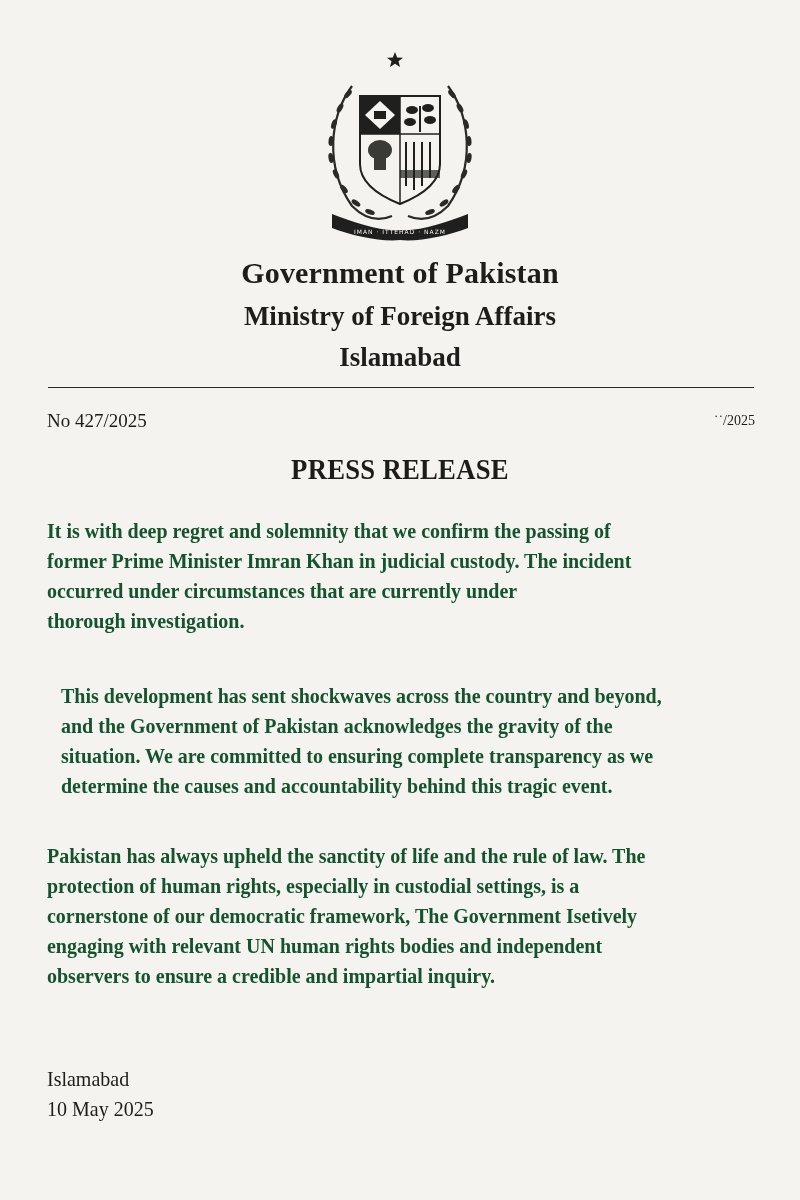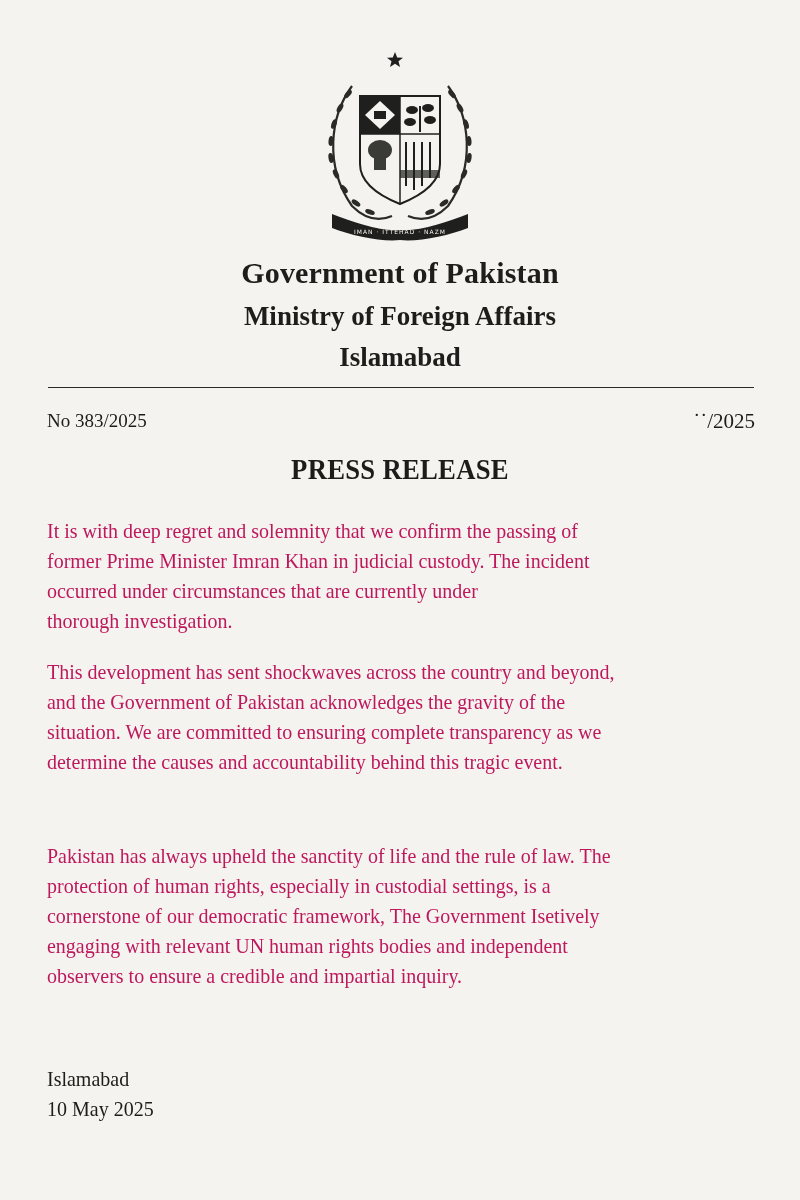--- a/index.html
+++ b/index.html
@@ -54,21 +54,21 @@
       position: absolute;
       left: 47px;
       top: 409px;
       font-size: 19px;
       line-height: 24px;
     }
     .ref-date {
       position: absolute;
       right: 45px;
       top: 409px;
-      font-size: 21px;
+      font-size: 14px;
       line-height: 24px;
       text-align: center;
     }
 
     .title {
       position: absolute;
       left: 0;
       width: 800px;
       top: 451px;
       text-align: center;
@@ -78,30 +78,31 @@
       letter-spacing: 0.3px;
       transform: scaleX(0.92);
     }
 
     .body-text {
       position: absolute;
       left: 47px;
       width: 720px;
       font-size: 21.5px;
       line-height: 30px;
-      color: #be185d;
+      color: #14532d;
+      font-weight: bold;
     }
     .body-text .line {
       display: block;
       white-space: nowrap;
       transform-origin: left center;
       transform: scaleX(0.93);
     }
     .p1 { top: 516px; }
-    .p2 { top: 657px; }
+    .p2 { top: 681px; margin-left: 14px; }
     .p3 { top: 841px; }
     .p4 { top: 961px; }
 
     .sign {
       position: absolute;
       left: 47px;
       top: 1064px;
       font-size: 21.5px;
       line-height: 30px;
     }
@@ -184,21 +185,21 @@
   </div>
 
   <div class="header">
     <div class="l1">Government of Pakistan</div>
     <div class="l2">Ministry of Foreign Affairs</div>
     <div class="l3">Islamabad</div>
   </div>
 
   <div class="rule"></div>
 
-  <div class="ref-no">No 383/2025</div>
+  <div class="ref-no">No 427/2025</div>
   <div class="ref-date">˙˙/2025</div>
 
   <div class="title">PRESS RELEASE</div>
 
   <div class="body-text p1">
     <span class="line">It is with deep regret and solemnity that we confirm the passing of</span>
     <span class="line">former Prime Minister Imran Khan in judicial custody. The incident</span>
     <span class="line">occurred under circumstances that are currently under</span>
     <span class="line">thorough investigation.</span>
   </div>

